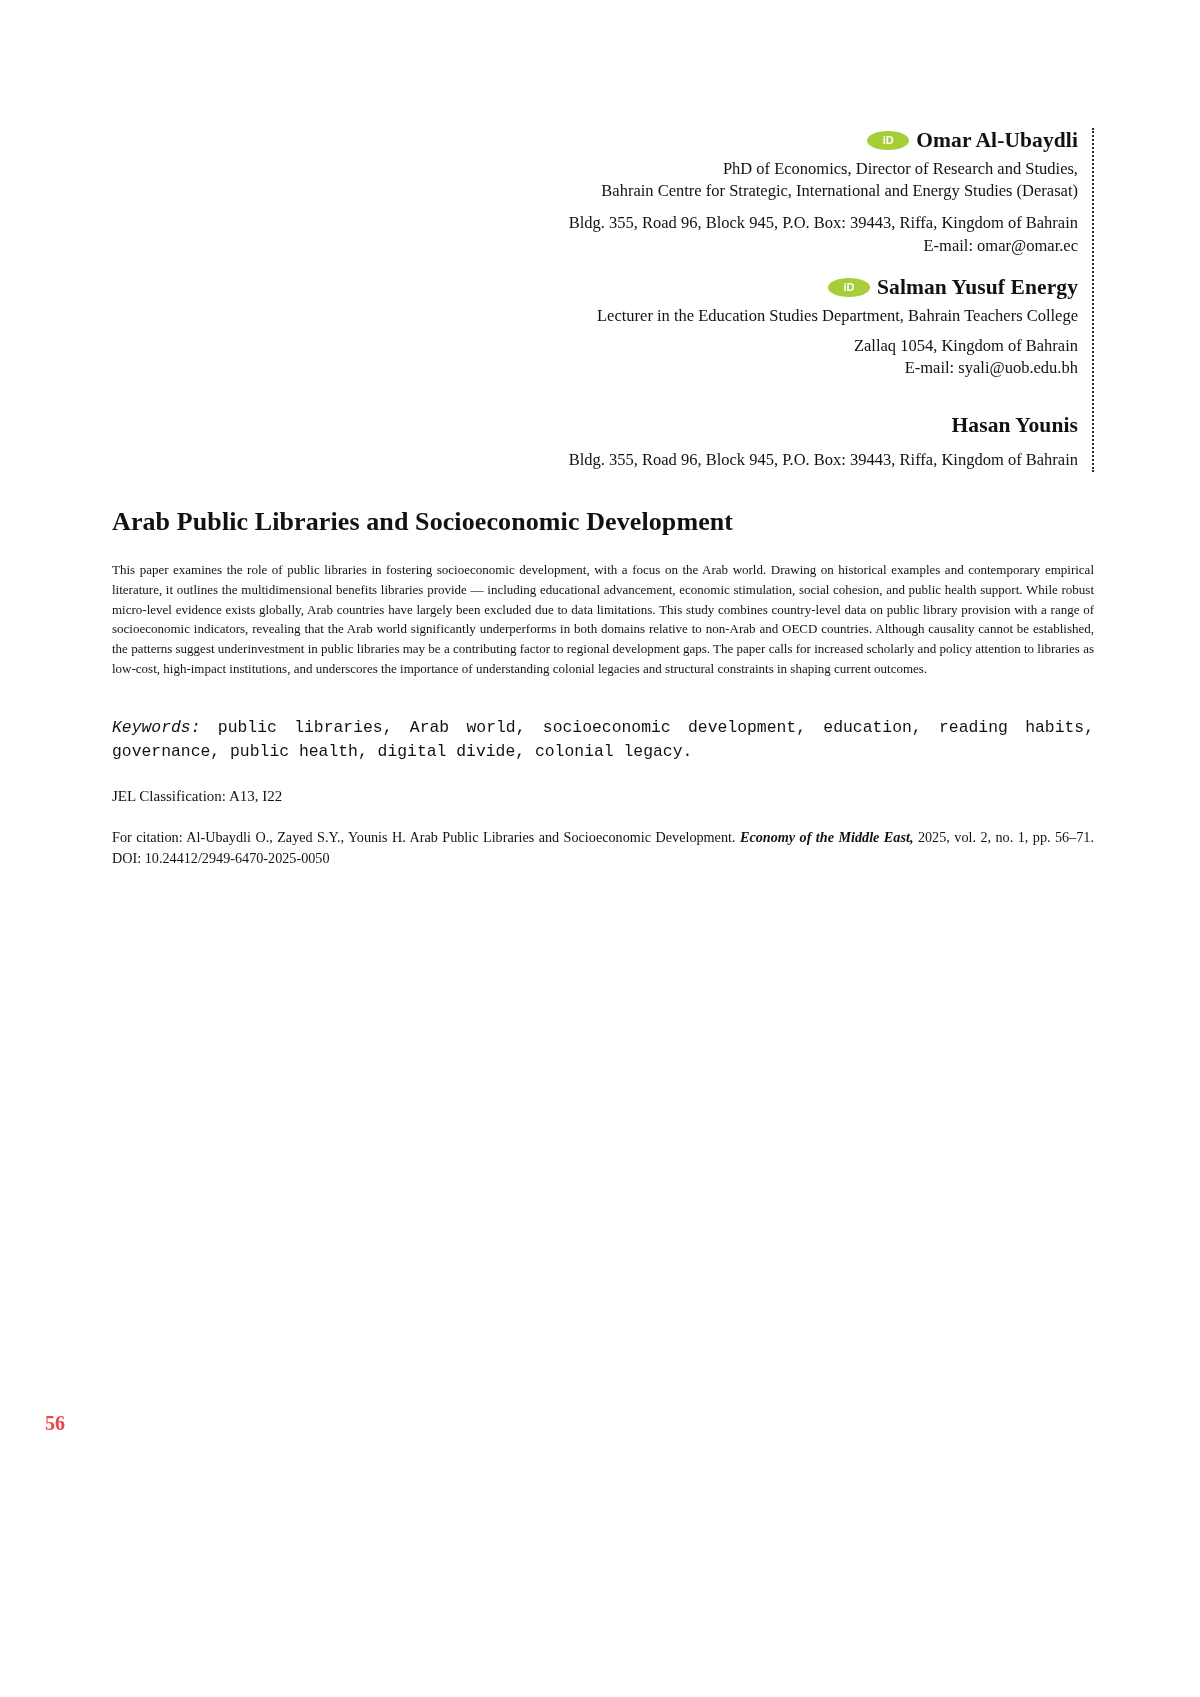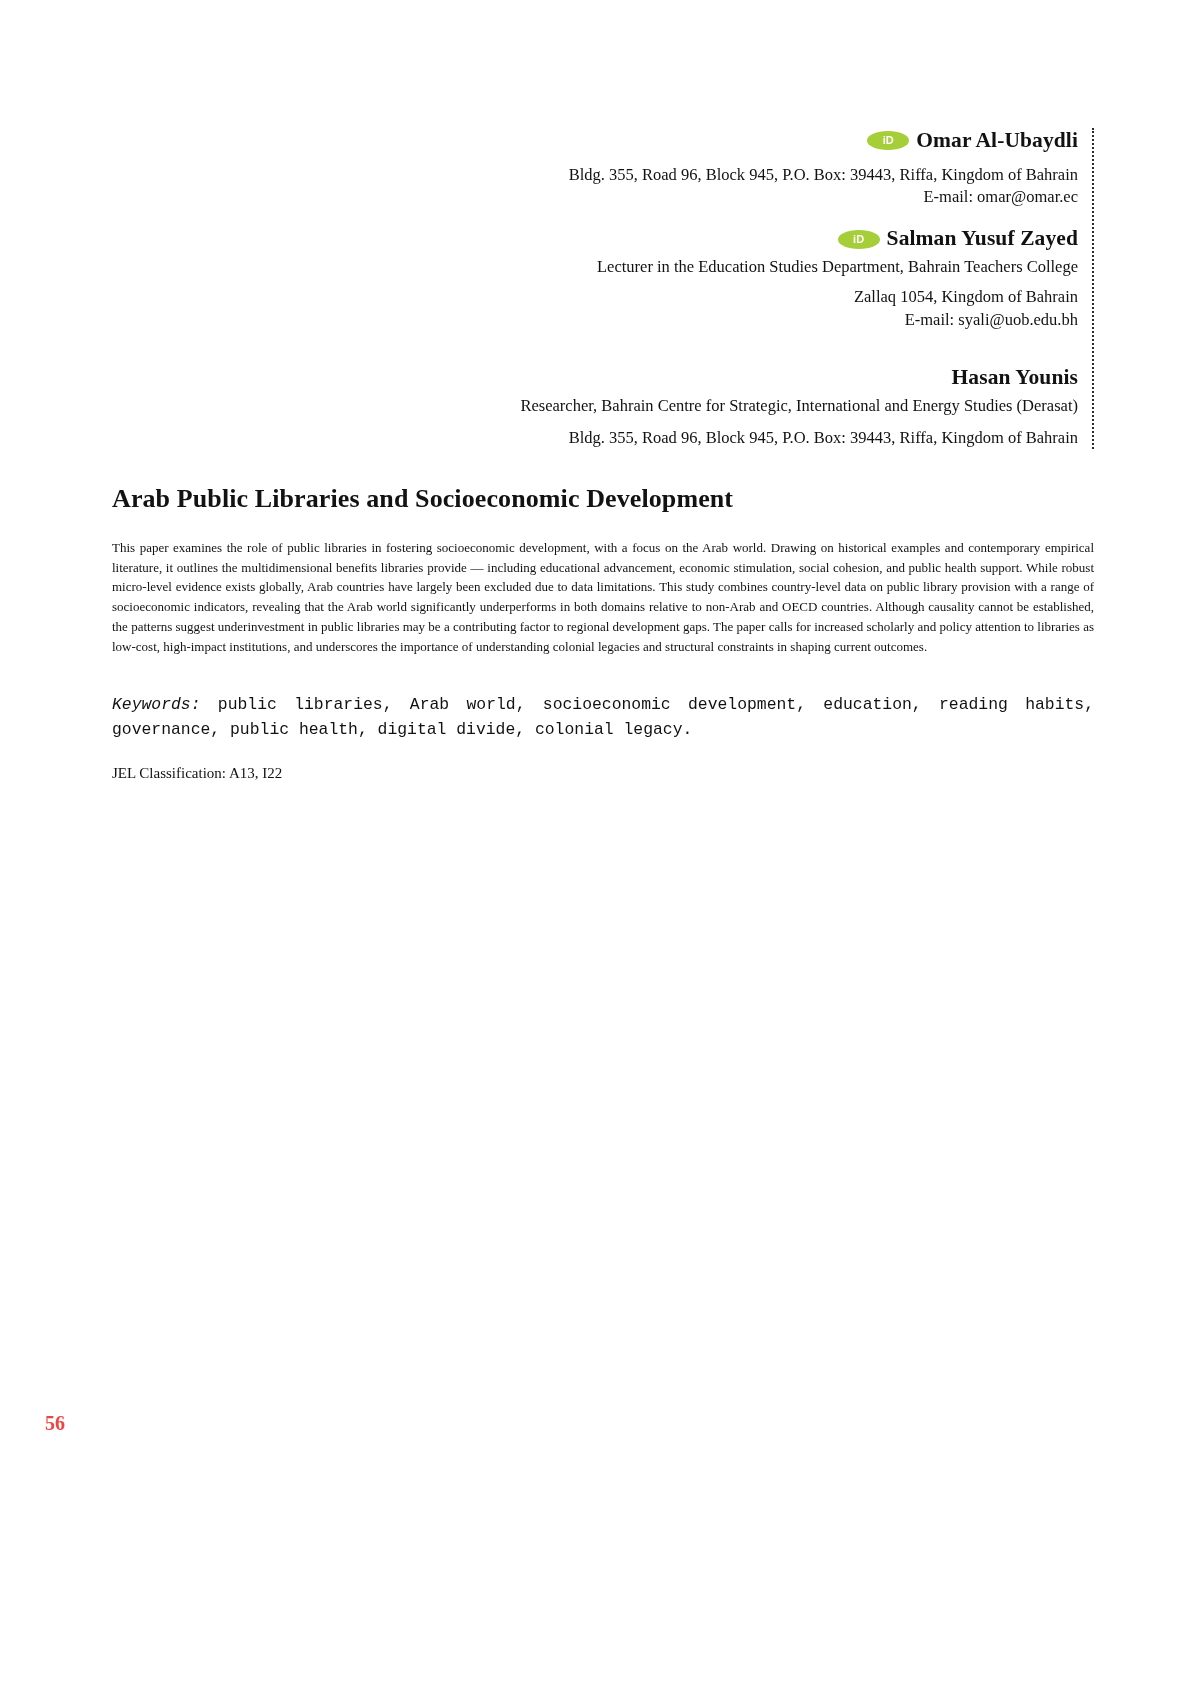--- a/index.html
+++ b/index.html
@@ -143,51 +143,55 @@
 <div class="page">
   <div class="content">
 
     <div class="authors">
 
       <div class="author-group">
         <div class="author-name-row">
           <span class="orcid-icon">iD</span>
           <span class="author-name">Omar Al-Ubaydli</span>
         </div>
+        <p class="affil" style="white-space: pre-line;">PhD of Economics, Director of Research and Studies,
+Bahrain Centre for Strategic, International and Energy Studies (Derasat)</p>
         <p class="addr">Bldg. 355, Road 96, Block 945, P.O. Box: 39443, Riffa, Kingdom of Bahrain</p>
         <p class="email">E-mail: omar@omar.ec</p>
       </div>
 
       <div class="author-group" style="margin-top:18px;">
         <div class="author-name-row">
           <span class="orcid-icon">iD</span>
-          <span class="author-name">Salman Yusuf Zayed</span>
+          <span class="author-name">Salman Yusuf Energy</span>
         </div>
         <p class="affil">Lecturer in the Education Studies Department, Bahrain Teachers College</p>
         <p class="addr tight">Zallaq 1054, Kingdom of Bahrain</p>
         <p class="email">E-mail: syali@uob.edu.bh</p>
       </div>
 
       <div class="author-group" style="margin-top:34px;text-align:right;">
         <div class="author-name-row">
           <span class="author-name">Hasan Younis</span>
         </div>
-        <p class="affil">Researcher, Bahrain Centre for Strategic, International and Energy Studies (Derasat)</p>
         <p class="addr">Bldg. 355, Road 96, Block 945, P.O. Box: 39443, Riffa, Kingdom of Bahrain</p>
       </div>
 
     </div>
 
     <h1 class="paper-title">Arab Public Libraries and Socioeconomic Development</h1>
 
     <p class="abstract">This paper examines the role of public libraries in fostering socioeconomic development, with a focus on the Arab world. Drawing on historical examples and contemporary empirical literature, it outlines the multidimensional benefits libraries provide — including educational advancement, economic stimulation, social cohesion, and public health support. While robust micro-level evidence exists globally, Arab countries have largely been excluded due to data limitations. This study combines country-level data on public library provision with a range of socioeconomic indicators, revealing that the Arab world significantly underperforms in both domains relative to non-Arab and OECD countries. Although causality cannot be established, the patterns suggest underinvestment in public libraries may be a contributing factor to regional development gaps. The paper calls for increased scholarly and policy attention to libraries as low-cost, high-impact institutions, and underscores the importance of understanding colonial legacies and structural constraints in shaping current outcomes.</p>
 
     <p class="keywords">
       <span class="kw-label">Keywords:</span><span> public libraries, Arab world, socioeconomic development, education, reading habits, governance, public health, digital divide, colonial legacy.</span>
     </p>
 
     <p class="jel">JEL Classification: A13, I22</p>
 
+    <p class="citation">
+      <span>For citation: Al-Ubaydli O., Zayed S.Y., Younis H. Arab Public Libraries and Socioeconomic Development. </span><span class="journal">Economy of the Middle East,</span><span> 2025, vol. 2, no. 1, pp. 56–71. DOI: 10.24412/2949-6470-2025-0050</span>
+    </p>
 
   </div>
 
   <div class="page-number">56</div>
 </div>
 
 </body></html>

